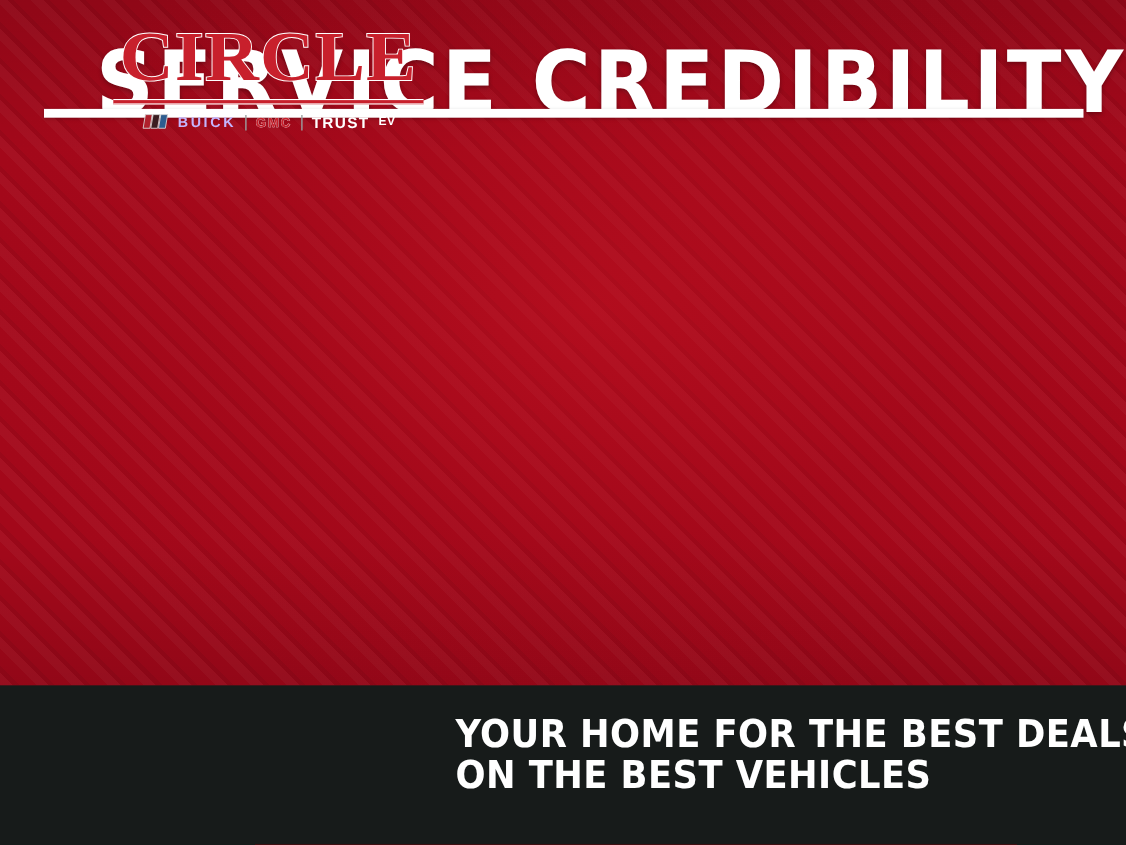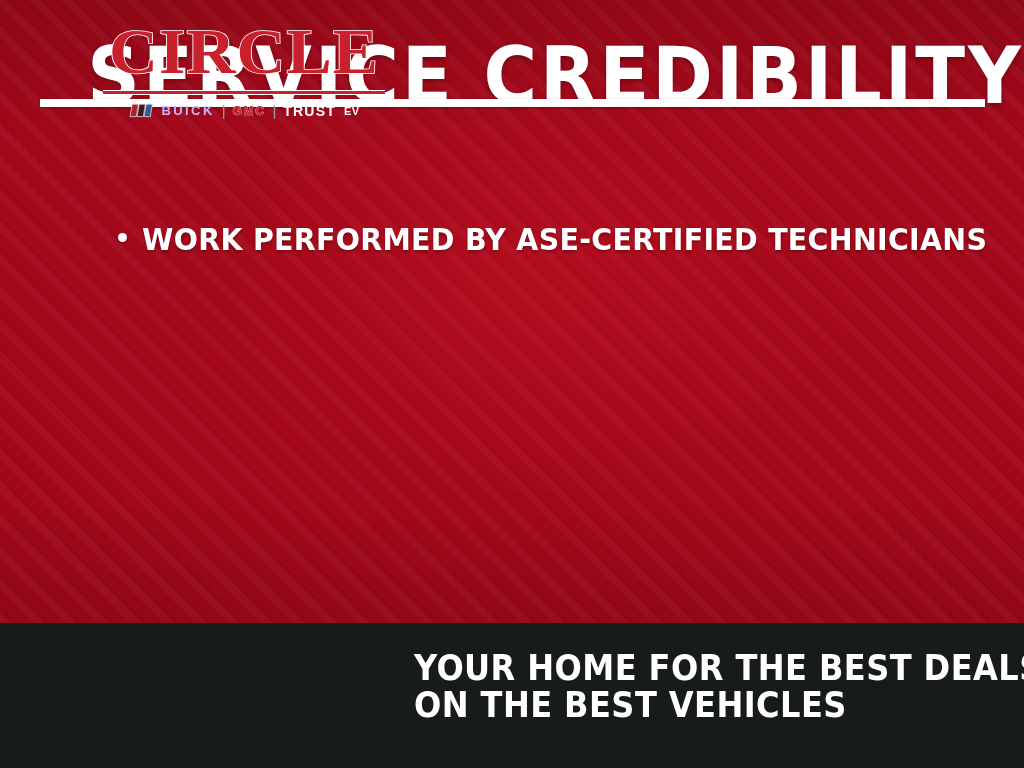--- a/index.html
+++ b/index.html
@@ -255,24 +255,20 @@
     <div class="stripes"></div>
     <div class="vignette"></div>
   </div>
 
   <div class="title-wrap">
     <h1 class="title">SERVICE CREDIBILITY</h1>
   </div>
   <div class="title-rule"></div>
 
   <ul class="bullets">
-    <li class="bullet-item">
-      <span class="bullet-dot"></span>
-      <span class="bullet-text">WORK PERFORMED BY ASE-CERTIFIED TECHNICIANS</span>
-    </li>
   </ul>
 
   <div class="footer"></div>
 
   <div class="logo-block">
     <div class="logo-word">CIRCLE</div>
     <div class="logo-rule"></div>
     <div class="brand-row">
       <span>
         <svg class="tri-shield" width="26" height="15" viewBox="0 0 26 15" aria-hidden="true">

